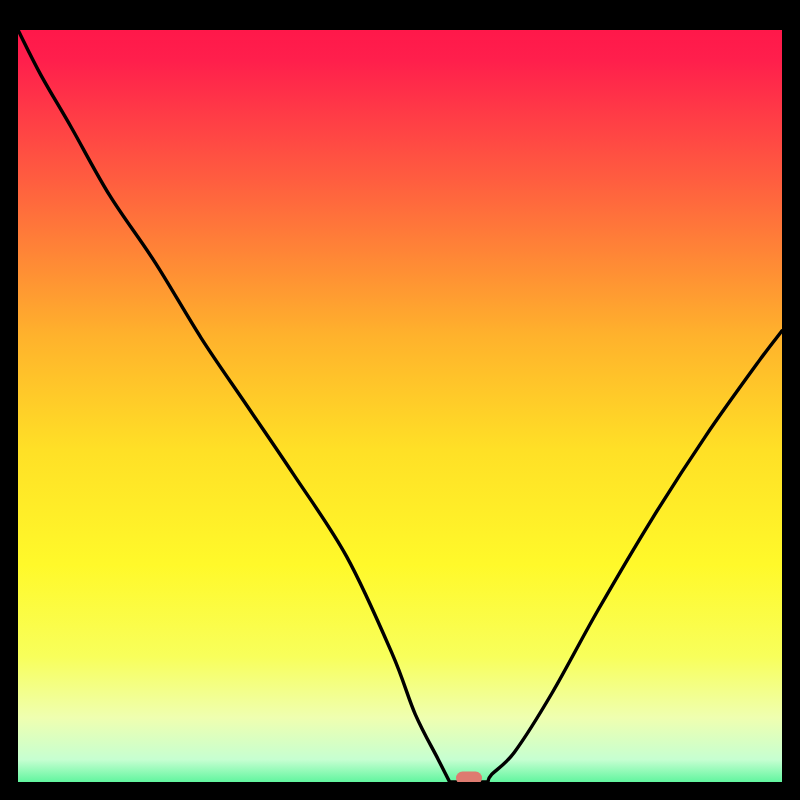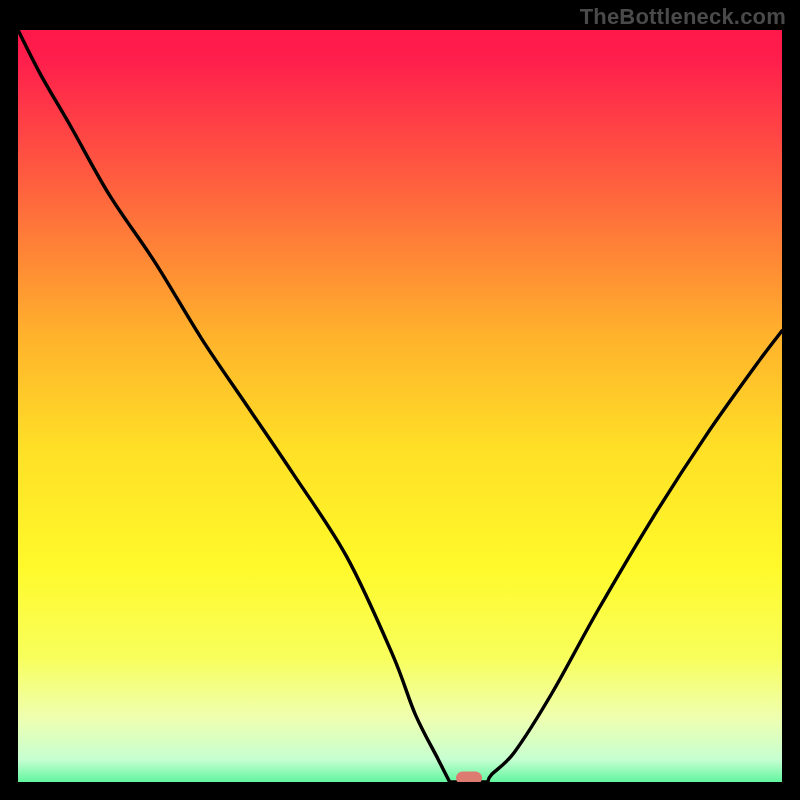--- a/index.html
+++ b/index.html
@@ -56,21 +56,20 @@
     border-radius: 7px;
     z-index: 4;
     transform: translate(-50%, -50%);
   }
 </style>
 </head>
 <body>
 
 <div class="frame">
 
-  <div class="watermark">TheBottleneck.com</div>
 
   <div class="plot">
     <svg class="gradient" viewBox="0 0 100 100" preserveAspectRatio="none">
       <defs>
         <linearGradient id="bg-grad" x1="0" y1="0" x2="0" y2="1">
             <stop offset="0%" stop-color="#ff184a"></stop>
             <stop offset="4%" stop-color="#ff1f4c"></stop>
             <stop offset="20%" stop-color="#ff5f3f"></stop>
             <stop offset="40%" stop-color="#ffb22c"></stop>
             <stop offset="55.00000000000001%" stop-color="#ffe026"></stop>

